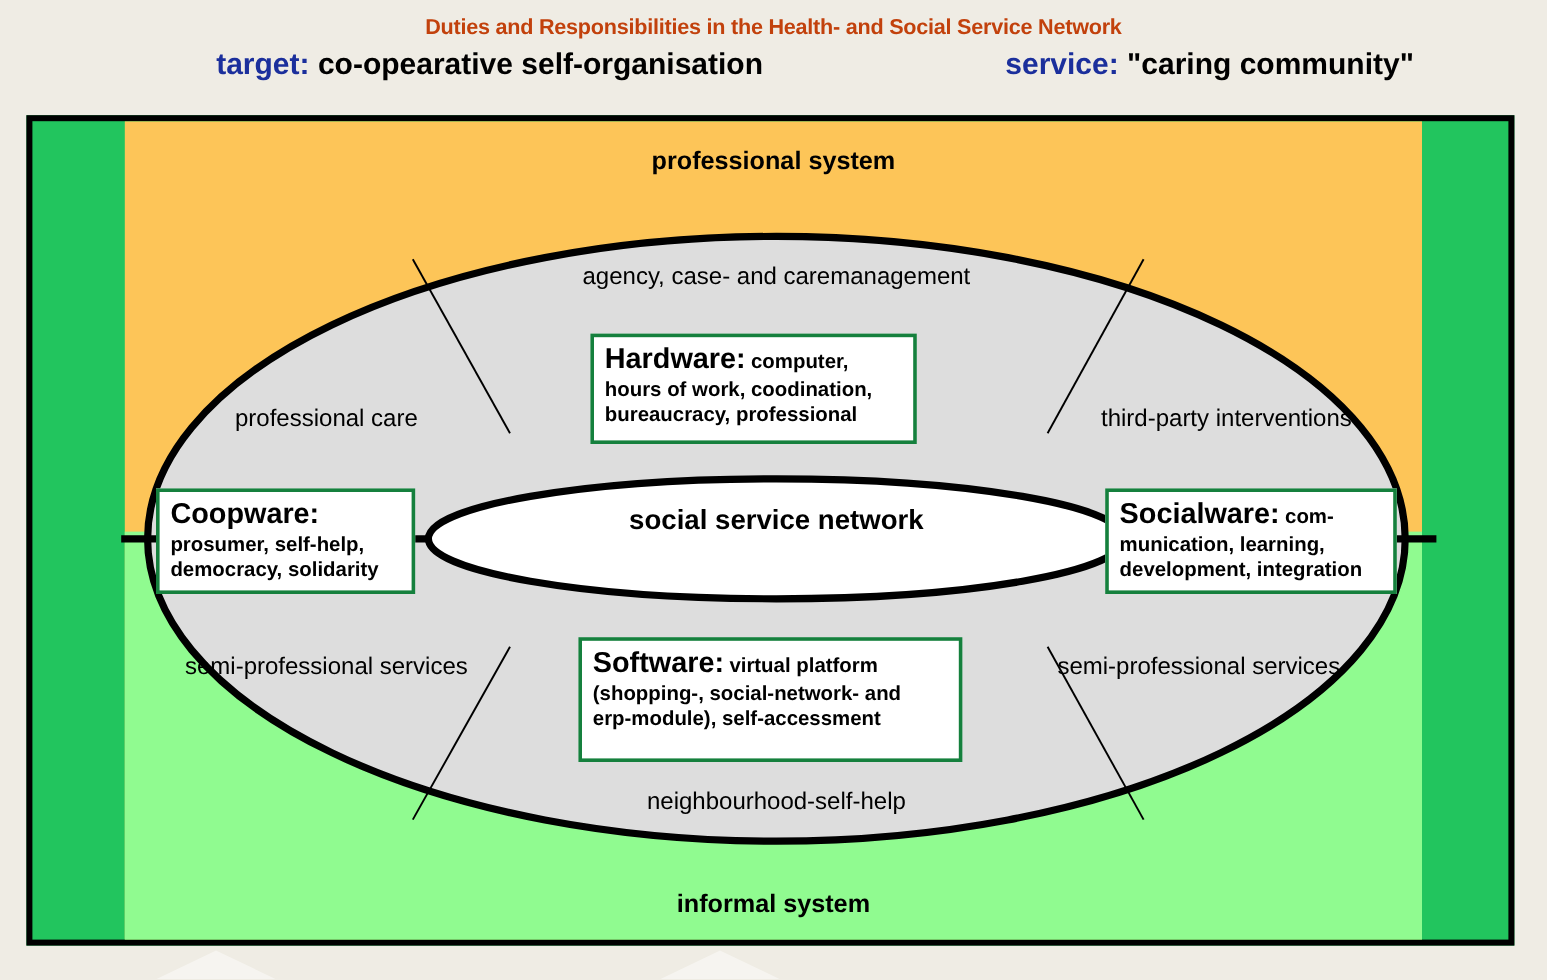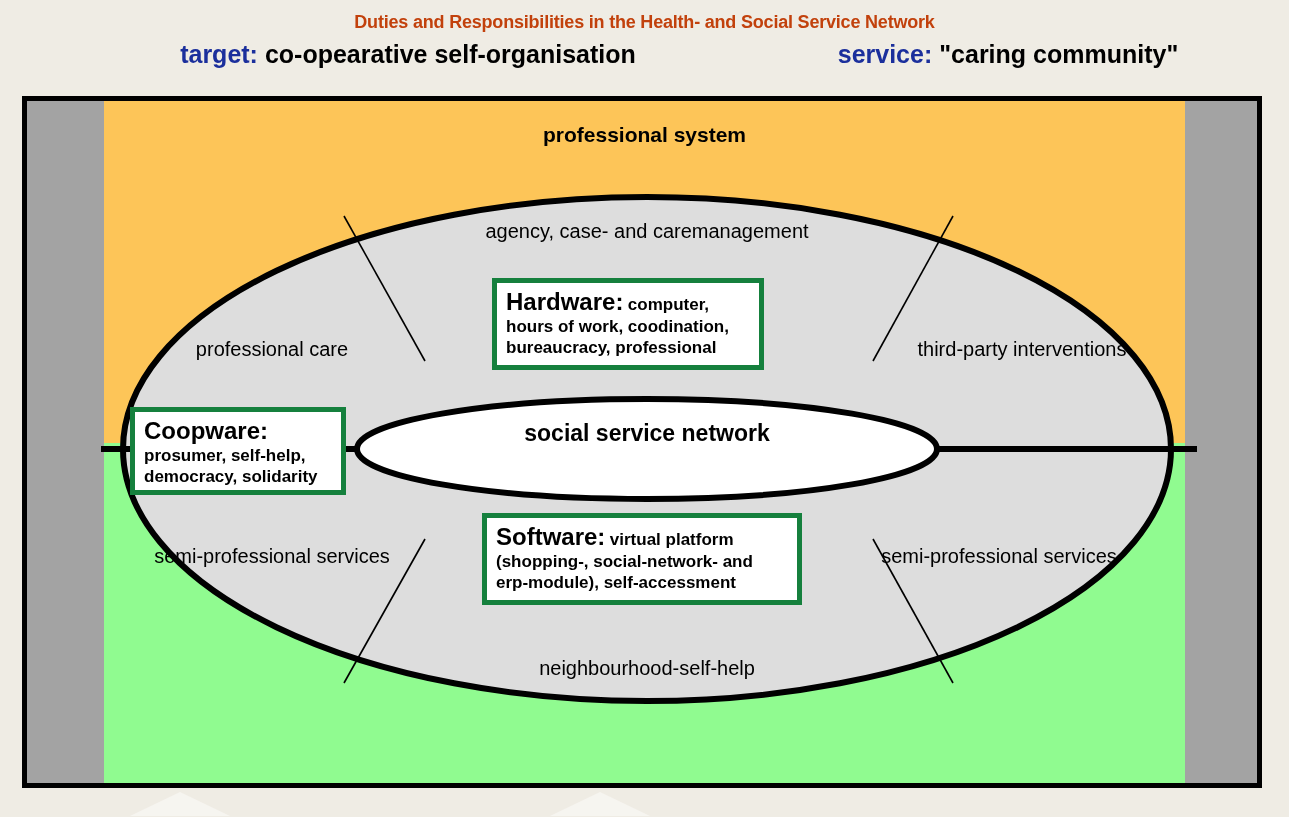--- a/index.html
+++ b/index.html
@@ -70,21 +70,21 @@
 
   
   #frame {
     position: absolute;
     left: 22px;
     top: 96px;
     width: 1240px;
     height: 692px;
     border: 5px solid #000000;
     box-sizing: border-box;
-    background: #a3a3a3;
+    background: #22c55e;
     overflow: hidden;
   }
   
   .band-orange {
     position: absolute;
     left: 77px; top: 0;
     width: 1081px;
     height: 100%;
     background: #fdc558;
   }
@@ -133,21 +133,21 @@
     font-size: 23px;
     font-weight: bold;
     color: #000;
     line-height: 1.26;
     white-space: nowrap;
   }
 
   .wbox {
     position: absolute;
     background: #ffffff;
-    border: 5px solid #15803d;
+    border: 3px solid #15803d;
     box-sizing: border-box;
     padding: 5px 3px 7px 9px;
   }
   .wbox .ttl {
     font-size: 24px;
     font-weight: bold;
     color: #000;
   }
   .wbox .txt {
     font-size: 17px;
@@ -205,20 +205,21 @@
 
       <g stroke="#000000" stroke-width="6">
         <line x1="74" y1="348" x2="330" y2="348"></line>
         <line x1="910" y1="348" x2="1170" y2="348"></line>
       </g>
 
       <ellipse cx="620" cy="348" rx="290" ry="50" fill="#ffffff" stroke="#000000" stroke-width="6"></ellipse>
     </svg>
 
     <div class="band-label top">professional system</div>
+    <div class="band-label bottom">informal system</div>
 
     <div class="seg-label" style="left:355px; top:119px; width:530px;">agency, case- and caremanagement</div>
     <div class="seg-label" style="left:100px; top:237px; width:290px;">professional care</div>
     <div class="seg-label" style="left:850px; top:237px; width:290px;">third-party interventions</div>
     <div class="seg-label" style="left:95px; top:444px; width:300px;">semi-professional services</div>
     <div class="seg-label" style="left:822px; top:444px; width:300px;">semi-professional services</div>
     <div class="seg-label" style="left:370px; top:556px; width:500px;">neighbourhood-self-help</div>
 
     <div class="center-label" style="left:330px; top:318px; width:580px;">
       <div>social service network</div>
@@ -226,38 +227,46 @@
 
     <div class="wbox" style="left:465px; top:177px; width:272px; height:92px;">
       <div class="line1">
         <span class="ttl">Hardware:</span>
         <span class="txt">computer,</span>
       </div>
       <div class="txt">hours of work, coodination,</div>
       <div class="txt">bureaucracy, professional</div>
     </div>
 
-    <div class="wbox" style="left:455px; top:412px; width:320px; height:92px;">
+    <div class="wbox" style="left:455px; top:430px; width:320px; height:104px;">
       <div class="line1">
         <span class="ttl">Software:</span>
         <span class="txt">virtual platform</span>
       </div>
       <div class="txt">(shopping-, social-network- and</div>
       <div class="txt">erp-module), self-accessment</div>
     </div>
 
     <div class="wbox" style="left:103px; top:306px; width:216px; height:88px;">
       <div class="line1">
         <span class="ttl">Coopware:</span>
         <span class="txt"></span>
       </div>
       <div class="txt">prosumer, self-help,</div>
       <div class="txt">democracy, solidarity</div>
     </div>
 
+    <div class="wbox" style="left:894px; top:306px; width:243px; height:88px;">
+      <div class="line1">
+        <span class="ttl">Socialware:</span>
+        <span class="txt">com-</span>
+      </div>
+      <div class="txt">munication, learning,</div>
+      <div class="txt">development, integration</div>
+    </div>
 
   </div>
 
   <svg class="watermark" viewBox="0 0 700 26">
     <path d="M10 26 L60 2 L110 26 Z" fill="#ffffff" opacity="0.8"></path>
     <path d="M430 26 L480 2 L530 26 Z" fill="#ffffff" opacity="0.8"></path>
   </svg>
 
 </div>
 

